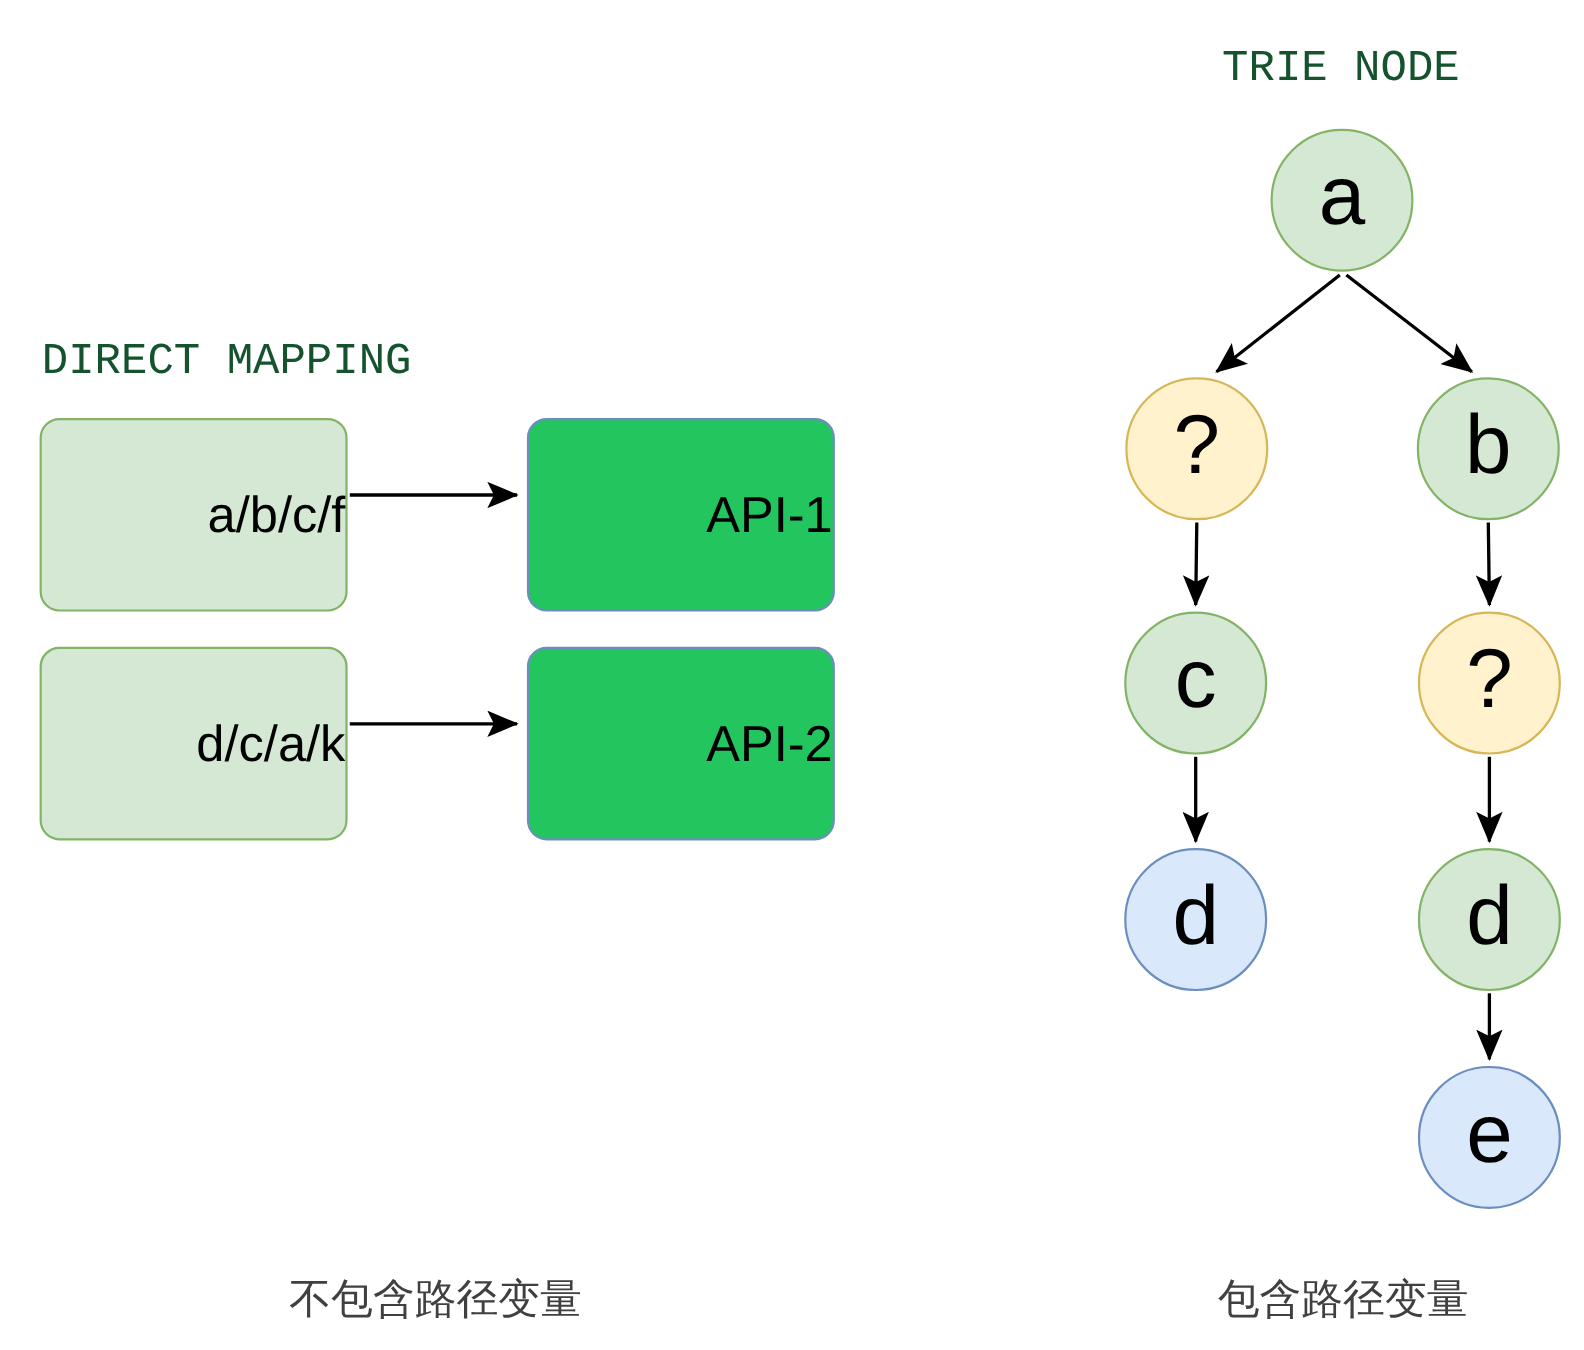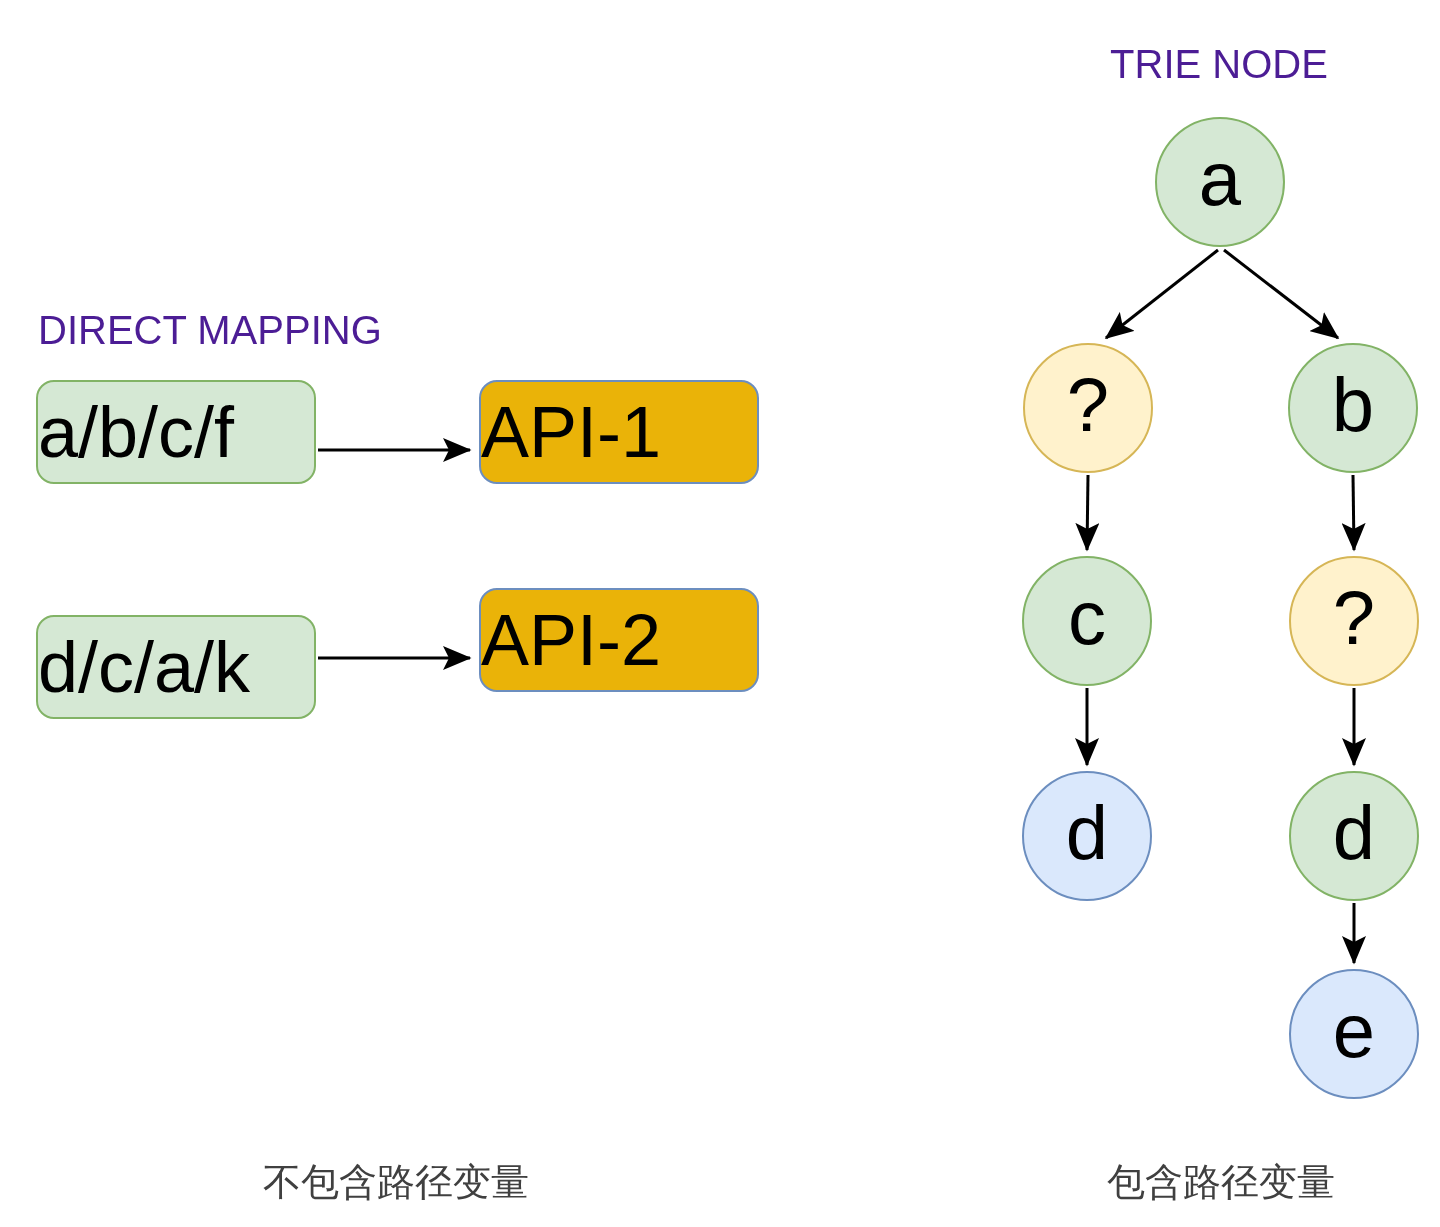--- a/index.html
+++ b/index.html
@@ -23,43 +23,44 @@
     left: 0; top: 0;
     width: 1440px;
     height: 1227px;
     pointer-events: none;
   }
   .section-title {
     position: absolute;
     font-size: 40px;
     line-height: 1;
     white-space: nowrap;
-    color: #4c1d95;
+    color: #14532d;
+    font-family: Liberation Mono, monospace;
   }
   .title-left { left: 38px; top: 310px; }
   .title-trie { left: 1219px; top: 44px; transform: translateX(-50%); }
 
   .box {
     position: absolute;
     width: 280px;
-    height: 104px;
+    height: 176px;
     border-radius: 18px;
     border: 2px solid;
     box-sizing: border-box;
     display: flex;
     align-items: center;
-    justify-content: flex-start;
-    font-size: 72px;
+    justify-content: flex-end;
+    font-size: 46px;
     line-height: 1;
   }
   .box.green { background: #d5e8d4; border-color: #82b366; }
-  .box.blue  { background: #eab308; border-color: #6c8ebf; }
+  .box.blue  { background: #22c55e; border-color: #6c8ebf; }
   .pos-path1 { left: 36px;  top: 380px; }
   .pos-api1  { left: 479px; top: 380px; }
-  .pos-path2 { left: 36px;  top: 588px; margin-top: 27px; }
+  .pos-path2 { left: 36px;  top: 588px; }
   .pos-api2  { left: 479px; top: 588px; }
 
   .node {
     position: absolute;
     width: 130px;
     height: 130px;
     border-radius: 50%;
     border: 2px solid;
     box-sizing: border-box;
     display: flex;

